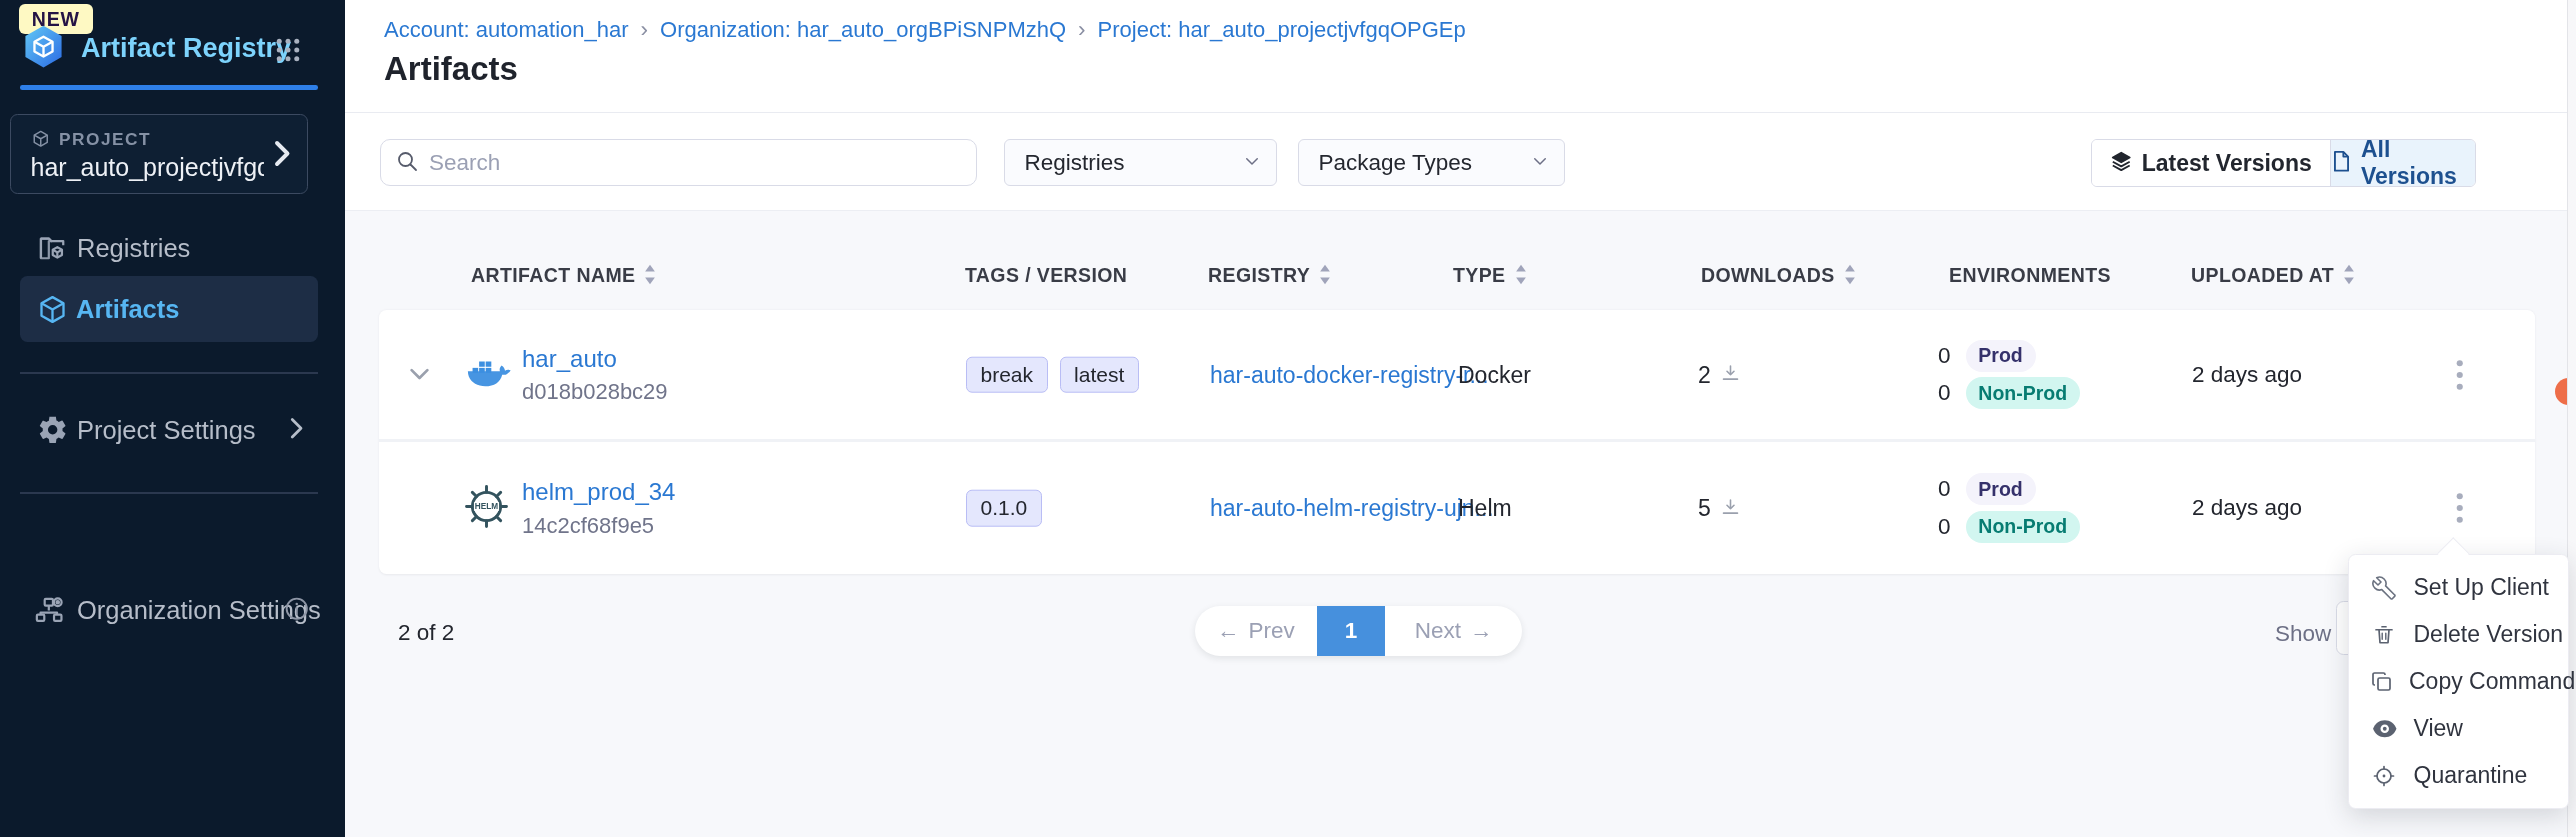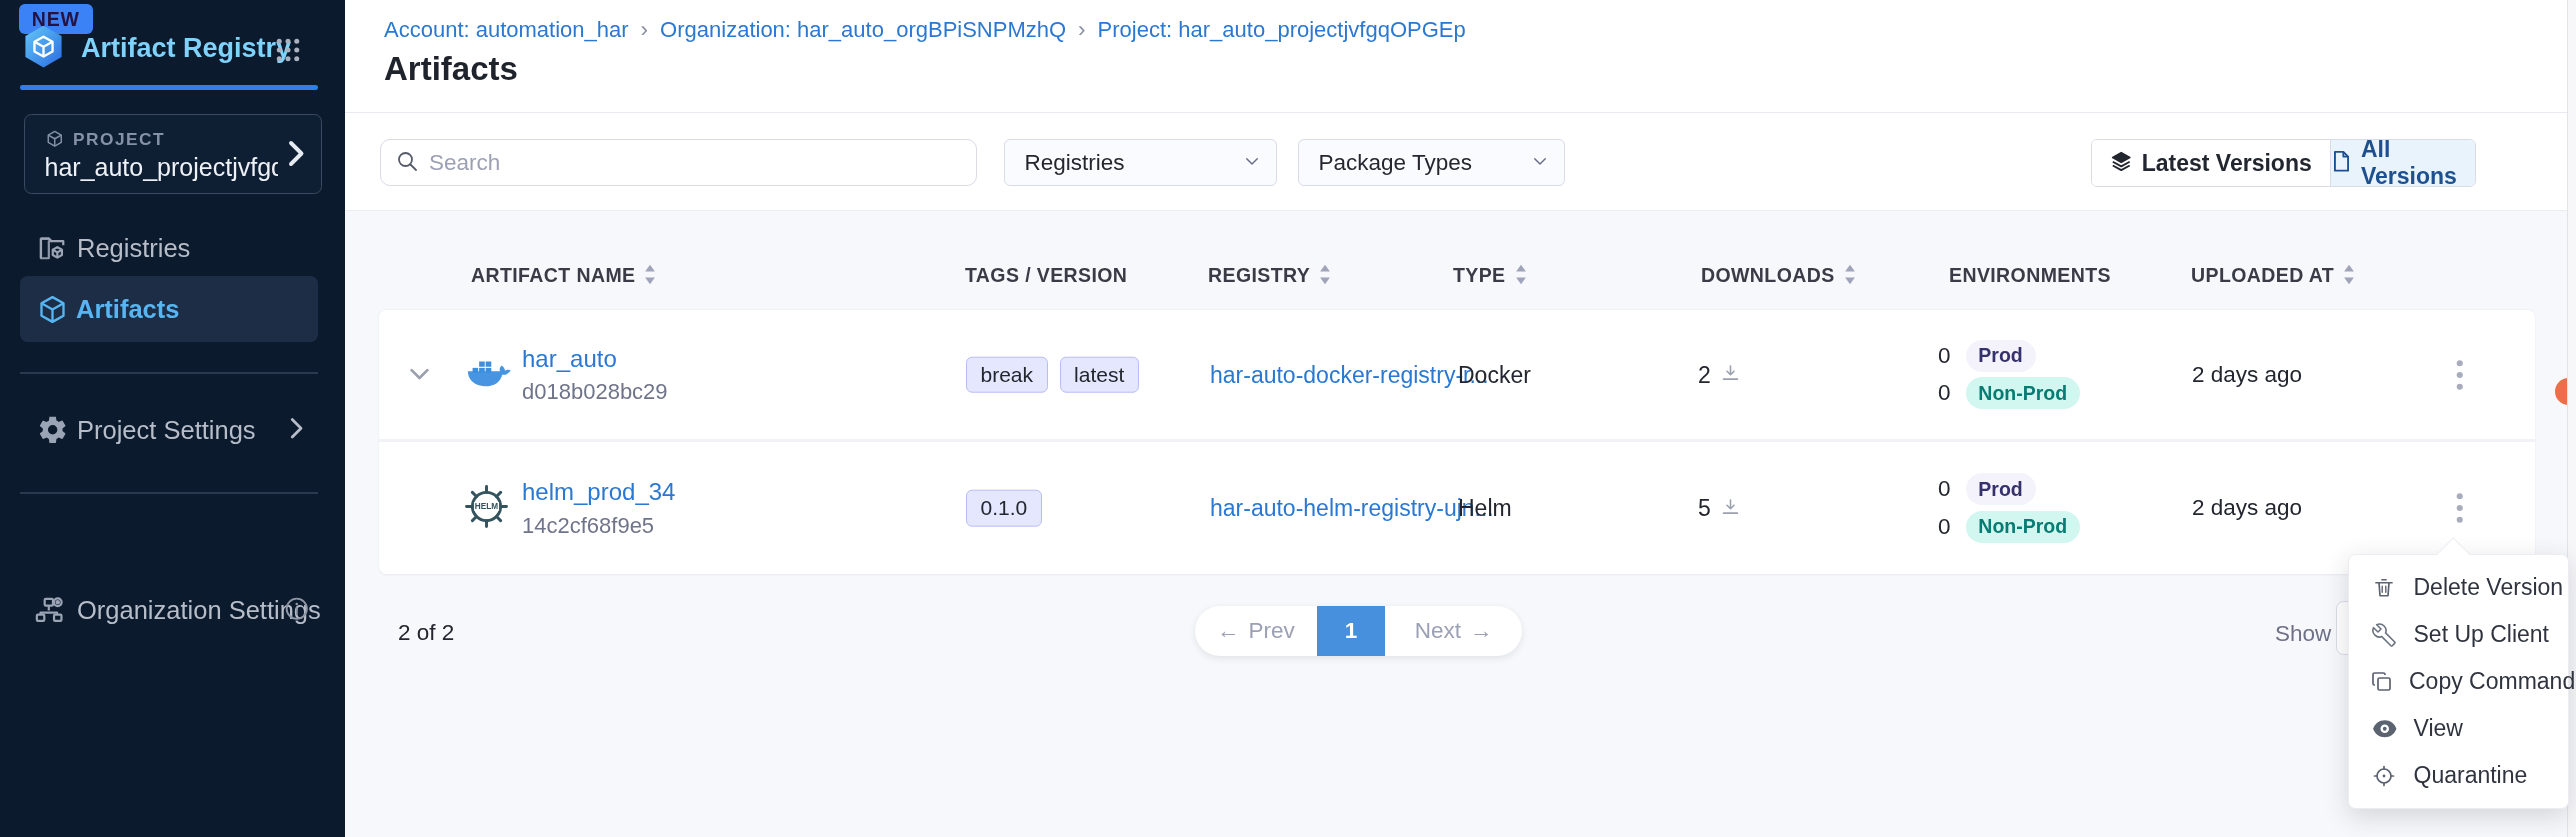--- a/index.html
+++ b/index.html
@@ -1,26 +1,26 @@
 <!DOCTYPE html>
 <html style="font-size:12px"><head>
 <meta charset="utf-8">
 <style>
   * { margin:0; padding:0; box-sizing:border-box; }
   html,body { width:2576px; height:838px; overflow:hidden; font-family:"Liberation Sans",sans-serif; background:#ffffff; }
 
   
   .sidebar { position:absolute; left:0; top:0; width:345px; height:838px; background:#0b1a2c; }
-  .new-badge { position:absolute; left:19px; top:3.8px; padding:3.8px 12.8px; background:#3b82f6; color:#241345;
+  .new-badge { position:absolute; left:19px; top:3.8px; padding:3.8px 12.8px; background:#fef9c3; color:#241345;
                font-size:19.5px; font-weight:700; letter-spacing:0.8px; border-radius:6px; }
   .logo { position:absolute; left:21px; top:24px; }
   .app-title { position:absolute; left:81px; top:33px; color:#7dd3fc; font-size:27px; font-weight:700; }
   .grid-icon { position:absolute; left:273px; top:35px; }
   .blue-bar { position:absolute; left:20px; top:85px; width:298px; height:4.5px; background:#2e7fe8; border-radius:2.3px; }
-  .project-card { position:absolute; left:24px; top:114px; width:298px; height:80px; border:1.5px solid #3c4a61;
+  .project-card { position:absolute; left:10px; top:114px; width:298px; height:80px; border:1.5px solid #3c4a61;
                   border-radius:7.5px; background:#0e1f33; cursor:pointer; }
   .project-head { position:absolute; left:19.5px; top:13.5px; display:flex; align-items:center; gap:9px; }
   .project-label { color:#8591a5; font-size:17.3px; font-weight:700; letter-spacing:1.5px; }
   .project-name { position:absolute; left:19.5px; top:38px; width:233px; color:#eef1f6; font-size:25px;
                   white-space:nowrap; overflow:hidden; }
   .project-chevron { position:absolute; right:15px; top:25px; }
   .nav-item { position:absolute; left:0; width:345px; height:48px; display:flex; align-items:center; cursor:pointer; }
   .nav-icon { position:absolute; left:36px; width:33px; height:33px; display:flex; align-items:center; justify-content:center; }
   .nav-label { position:absolute; left:77px; color:#b6bdc9; font-size:25.5px; }
   .nav-active-card { position:absolute; left:20px; top:276px; width:298px; height:66px; background:#1d2d45; border-radius:7.5px; cursor:pointer; }
@@ -463,34 +463,34 @@
   <div class="show-label">Show</div>
   <div class="show-select"></div>
 
   <div class="orange-dot"></div>
 </div>
 
 <div class="ctx-caret"></div>
 <div class="ctx-menu">
   <div class="ctx-item">
     <span class="ctx-icon">
+      <svg width="24" height="24" viewBox="0 0 24 24" fill="#6b7280">
+        <path d="M22.7 19l-9.1-9.1c.9-2.3.4-5-1.5-6.9-2-2-5-2.4-7.4-1.3L9 6 6 9 1.6 4.7C.4 7.1.9 10.1 2.9 12.1c1.9 1.9 4.6 2.4 6.9 1.5l9.1 9.1c.4.4 1 .4 1.4 0l2.3-2.3c.5-.4.5-1.1.1-1.4z" fill="none" stroke="#6b7280" stroke-width="1.6" stroke-linejoin="round"></path>
+      </svg>
+    </span>
+    <span class="ctx-label">Set Up Client</span>
+  </div>
+  <div class="ctx-item">
+    <span class="ctx-icon">
       <svg width="24" height="25.5" viewBox="0 0 24 24" fill="none" stroke="#5b6270" stroke-width="1.7" stroke-linecap="round" stroke-linejoin="round">
         <path d="M4 7h16M10 4h4M7 7l1 13h8l1-13"></path>
           <path d="M10.2 10.5v6M13.8 10.5v6" stroke-width="1.4"></path>
       </svg>
     </span>
     <span class="ctx-label">Delete Version</span>
-  </div>
-  <div class="ctx-item">
-    <span class="ctx-icon">
-      <svg width="24" height="24" viewBox="0 0 24 24" fill="#6b7280">
-        <path d="M22.7 19l-9.1-9.1c.9-2.3.4-5-1.5-6.9-2-2-5-2.4-7.4-1.3L9 6 6 9 1.6 4.7C.4 7.1.9 10.1 2.9 12.1c1.9 1.9 4.6 2.4 6.9 1.5l9.1 9.1c.4.4 1 .4 1.4 0l2.3-2.3c.5-.4.5-1.1.1-1.4z" fill="none" stroke="#6b7280" stroke-width="1.6" stroke-linejoin="round"></path>
-      </svg>
-    </span>
-    <span class="ctx-label">Set Up Client</span>
   </div>
   <div class="ctx-item">
     <span class="ctx-icon">
       <svg width="24" height="24" viewBox="0 0 24 24" fill="none" stroke="#5b6270" stroke-width="1.7" stroke-linejoin="round">
         <rect x="8" y="8" width="12" height="12" rx="1.5"></rect>
           <path d="M5 15H4.5A1.5 1.5 0 0 1 3 13.5v-9A1.5 1.5 0 0 1 4.5 3h9A1.5 1.5 0 0 1 15 4.5V5"></path>
       </svg>
     </span>
     <span class="ctx-label">Copy Command</span>
   </div>

